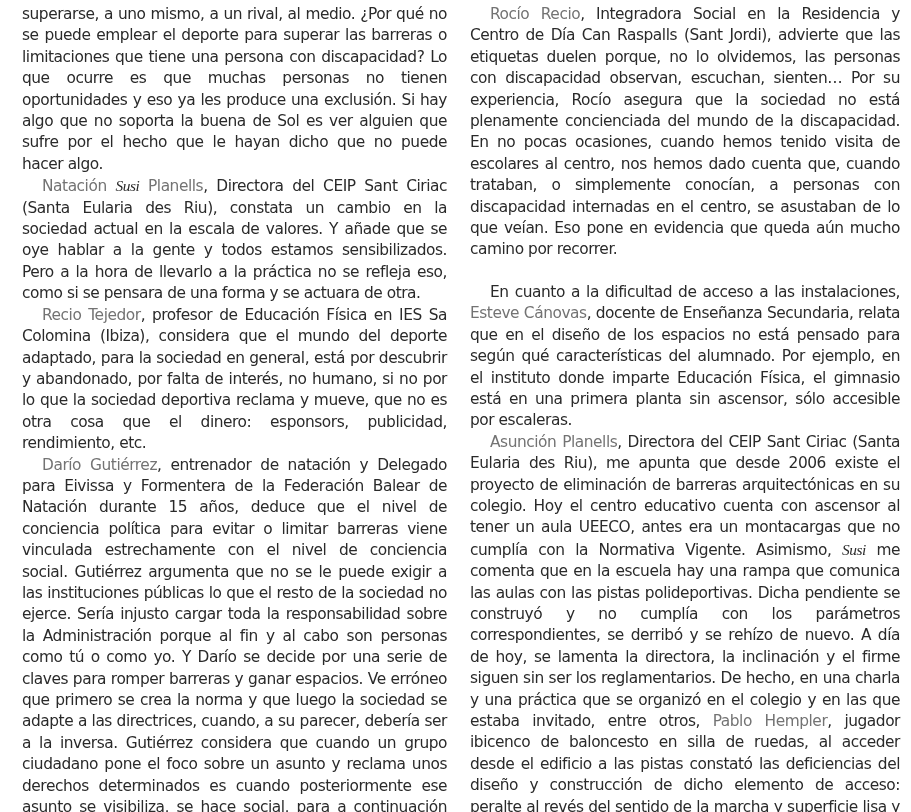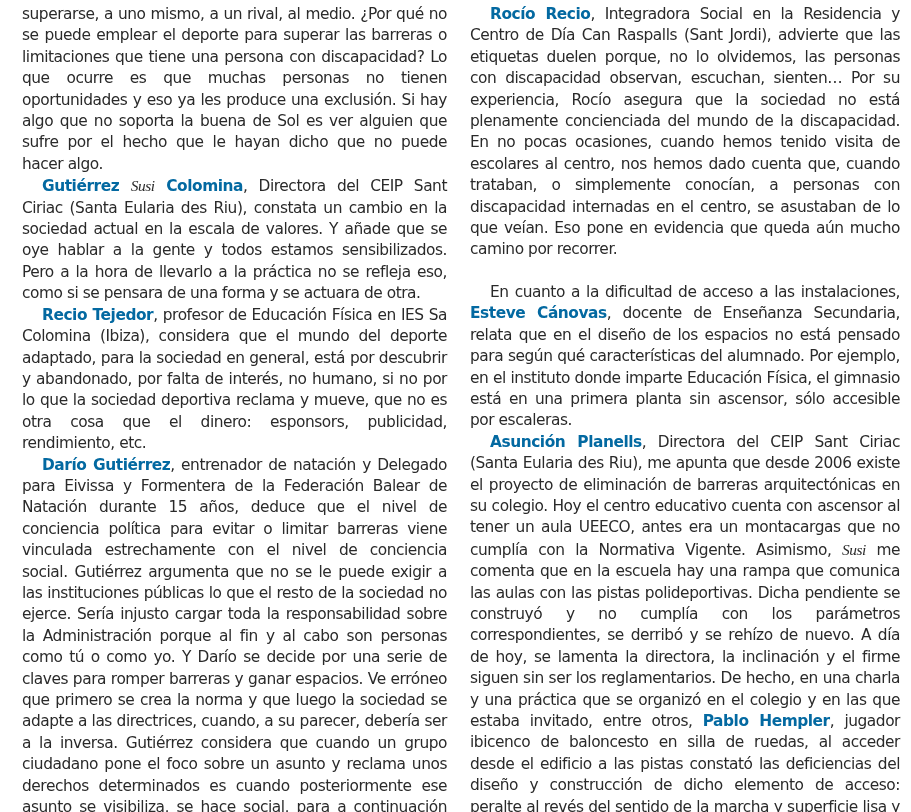--- a/index.html
+++ b/index.html
@@ -10,30 +10,30 @@
     font-size: 15.4px;
     letter-spacing: -0.45px;
   }
   .page { position: relative; width: 911px; height: 812px; }
   .col { position: absolute; top: 4px; text-align: justify; line-height: 21.4px; }
   .col-left { left: 22px; width: 425px; }
   .col-right { left: 470px; width: 430px; }
   p { margin: 0; text-indent: 0; }
   p.indent { text-indent: 20px; }
   p.gap { margin-top: 21px; }
-  b { font-weight: bold; color: #0369a1; }
+  b { font-weight: normal; color: #737373; }
   i { font-style: italic; font-family: Liberation Serif, serif; }
 </style>
 </head>
 <body>
 
 <div class="page">
   <div class="col col-left">
       <p><span>superarse, a uno mismo, a un rival, al medio. ¿Por qué no se puede emplear el deporte para superar las barreras o limitaciones que tiene una persona con discapacidad? Lo que ocurre es que muchas personas no tienen oportunidades y eso ya les produce una exclusión. Si hay algo que no soporta la buena de Sol es ver alguien que sufre por el hecho que le hayan dicho que no puede hacer algo.</span></p>
-      <p class="indent"><b>Gutiérrez </b><i>Susi</i><b> Colomina</b><span>, Directora del CEIP Sant Ciriac (Santa Eularia des Riu), constata un cambio en la sociedad actual en la escala de valores. Y añade que se oye hablar a la gente y todos estamos sensibilizados. Pero a la hora de llevarlo a la práctica no se refleja eso, como si se pensara de una forma y se actuara de otra.</span></p>
+      <p class="indent"><b>Natación </b><i>Susi</i><b> Planells</b><span>, Directora del CEIP Sant Ciriac (Santa Eularia des Riu), constata un cambio en la sociedad actual en la escala de valores. Y añade que se oye hablar a la gente y todos estamos sensibilizados. Pero a la hora de llevarlo a la práctica no se refleja eso, como si se pensara de una forma y se actuara de otra.</span></p>
       <p class="indent"><b>Recio Tejedor</b><span>, profesor de Educación Física en IES Sa Colomina (Ibiza), considera que el mundo del deporte adaptado, para la sociedad en general, está por descubrir y abandonado, por falta de interés, no humano, si no por lo que la sociedad deportiva reclama y mueve, que no es otra cosa que el dinero: esponsors, publicidad, rendimiento, etc.</span></p>
       <p class="indent"><b>Darío Gutiérrez</b><span>, entrenador de natación y Delegado para Eivissa y Formentera de la Federación Balear de Natación durante 15 años, deduce que el nivel de conciencia política para evitar o limitar barreras viene vinculada estrechamente con el nivel de conciencia social. Gutiérrez argumenta que no se le puede exigir a las instituciones públicas lo que el resto de la sociedad no ejerce. Sería injusto cargar toda la responsabilidad sobre la Administración porque al fin y al cabo son personas como tú o como yo. Y Darío se decide por una serie de claves para romper barreras y ganar espacios. Ve erróneo que primero se crea la norma y que luego la sociedad se adapte a las directrices, cuando, a su parecer, debería ser a la inversa. Gutiérrez considera que cuando un grupo ciudadano pone el foco sobre un asunto y reclama unos derechos determinados es cuando posteriormente ese asunto se visibiliza, se hace social, para a continuación crear el reglamento o la ley para que ésta a su vez conciencie a todo el resto de la población.</span></p>
     </div>
   <div class="col col-right">
       <p class="indent"><b>Rocío Recio</b><span>, Integradora Social en la Residencia y Centro de Día Can Raspalls (Sant Jordi), advierte que las etiquetas duelen porque, no lo olvidemos, las personas con discapacidad observan, escuchan, sienten… Por su experiencia, Rocío asegura que la sociedad no está plenamente concienciada del mundo de la discapacidad. En no pocas ocasiones, cuando hemos tenido visita de escolares al centro, nos hemos dado cuenta que, cuando trataban, o simplemente conocían, a personas con discapacidad internadas en el centro, se asustaban de lo que veían. Eso pone en evidencia que queda aún mucho camino por recorrer.</span></p>
       <p class="indent gap"><span>En cuanto a la dificultad de acceso a las instalaciones, </span><b>Esteve Cánovas</b><span>, docente de Enseñanza Secundaria, relata que en el diseño de los espacios no está pensado para según qué características del alumnado. Por ejemplo, en el instituto donde imparte Educación Física, el gimnasio está en una primera planta sin ascensor, sólo accesible por escaleras.</span></p>
       <p class="indent"><b>Asunción Planells</b><span>, Directora del CEIP Sant Ciriac (Santa Eularia des Riu), me apunta que desde 2006 existe el proyecto de eliminación de barreras arquitectónicas en su colegio. Hoy el centro educativo cuenta con ascensor al tener un aula UEECO, antes era un montacargas que no cumplía con la Normativa Vigente. Asimismo, </span><i>Susi</i><span> me comenta que en la escuela hay una rampa que comunica las aulas con las pistas polideportivas. Dicha pendiente se construyó y no cumplía con los parámetros correspondientes, se derribó y se rehízo de nuevo. A día de hoy, se lamenta la directora, la inclinación y el firme siguen sin ser los reglamentarios. De hecho, en una charla y una práctica que se organizó en el colegio y en las que estaba invitado, entre otros, </span><b>Pablo Hempler</b><span>, jugador ibicenco de baloncesto en silla de ruedas, al acceder desde el edificio a las pistas constató las deficiencias del diseño y construcción de dicho elemento de acceso: peralte al revés del sentido de la marcha y superficie lisa y deslizante. Su pericia en el manejo de la silla evitó males mayores, aparte del sobresalto.</span></p>
     </div>
 </div>
 

